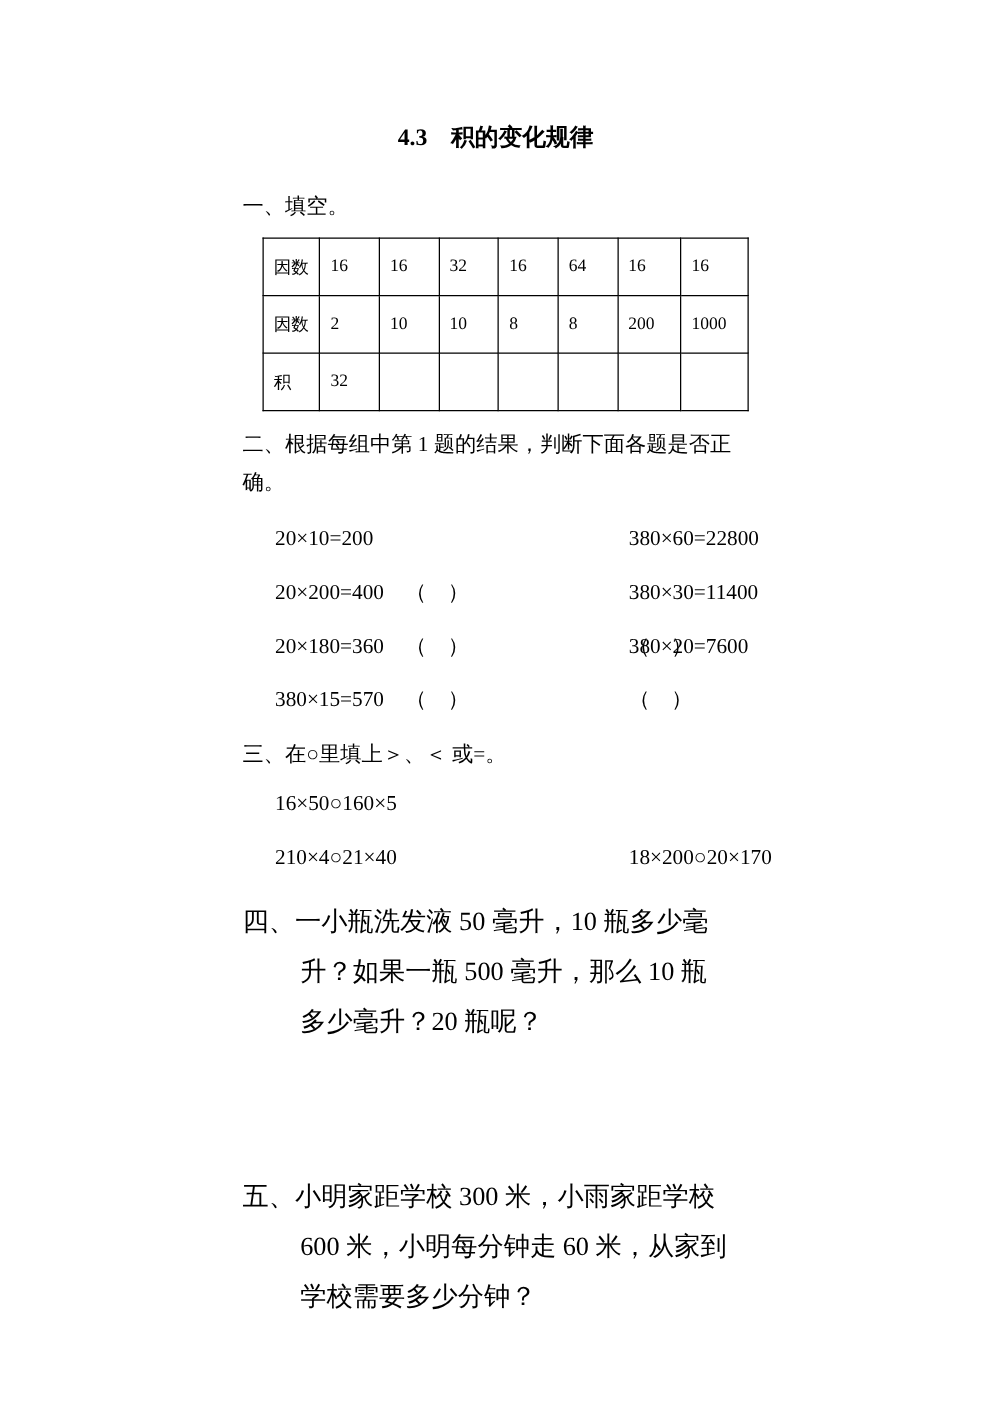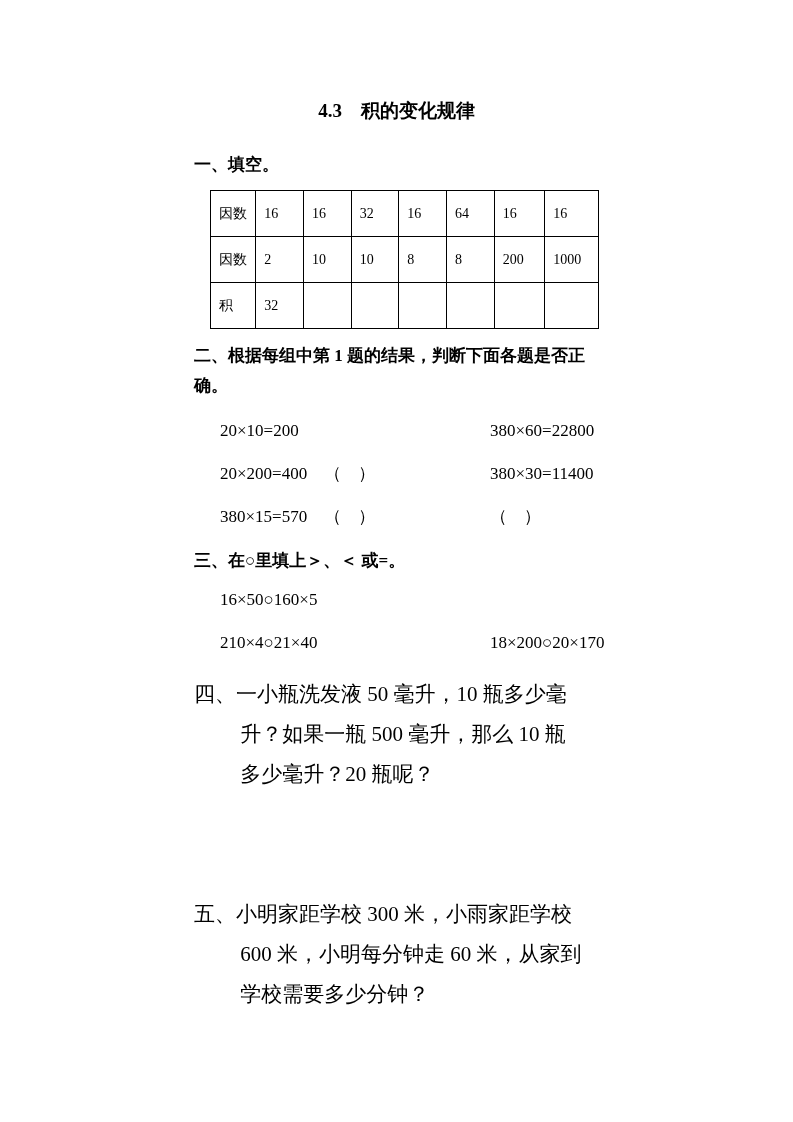--- a/index.html
+++ b/index.html
@@ -23,21 +23,20 @@
     font-size: 19px;
     font-weight: bold;
     text-align: center;
     margin: 0 0 26px 0;
     line-height: 26px;
   }
   .heading {
     font-size: 17px;
     line-height: 30px;
     margin: 0;
-    font-weight: bold;
   }
   .fill-table {
     border-collapse: collapse;
     margin: 10px 0 12px 16px;
     table-layout: fixed;
   }
   .fill-table td {
     border: 1px solid #000000;
     height: 46px;
     font-size: 14px;
@@ -46,20 +45,21 @@
     box-sizing: border-box;
   }
   .fill-table td.label-cell { width: 62px; }
   .fill-table td.data-cell  { width: 66px; }
   .eq-row {
     display: flex;
     padding-left: 26px;
     font-size: 17px;
     line-height: 43px;
     height: 43px;
+    gap: 13px;
   }
   .eq-left { width: 270px; flex: 0 0 270px; }
   .eq-right { flex: 1; }
   .sec2-block { margin-top: 8px; }
   .sec3-heading { margin-top: 8px; }
   .sec3-block { margin-top: 2px; }
   .word-problem {
     font-size: 21px;
     line-height: 40px;
     margin: 10px 14px 0 0;
@@ -119,20 +119,24 @@
   <div class="sec2-block">
     <div class="eq-row">
       <span class="eq-left">20×10=200</span>
       <span class="eq-right">380×60=22800</span>
     </div>
     <div class="eq-row">
       <span class="eq-left">20×200=400　（　）</span>
       <span class="eq-right">380×30=11400　（　）</span>
     </div>
     <div class="eq-row">
+      <span class="eq-left">20×180=360　（　）</span>
+      <span class="eq-right">380×20=7600　（　）</span>
+    </div>
+    <div class="eq-row">
       <span class="eq-right">380×15=570　（　）</span>
     </div>
   </div>
 
   <div class="heading sec3-heading">三、在○里填上＞、＜ 或=。</div>
 
   <div class="sec3-block">
     <div class="eq-row">
       <span class="eq-left">16×50○160×5</span>
     </div>

